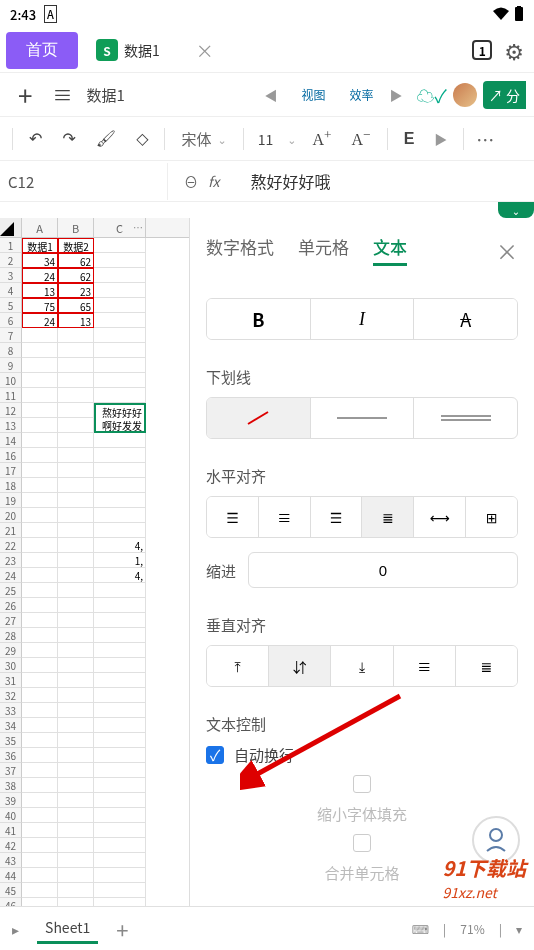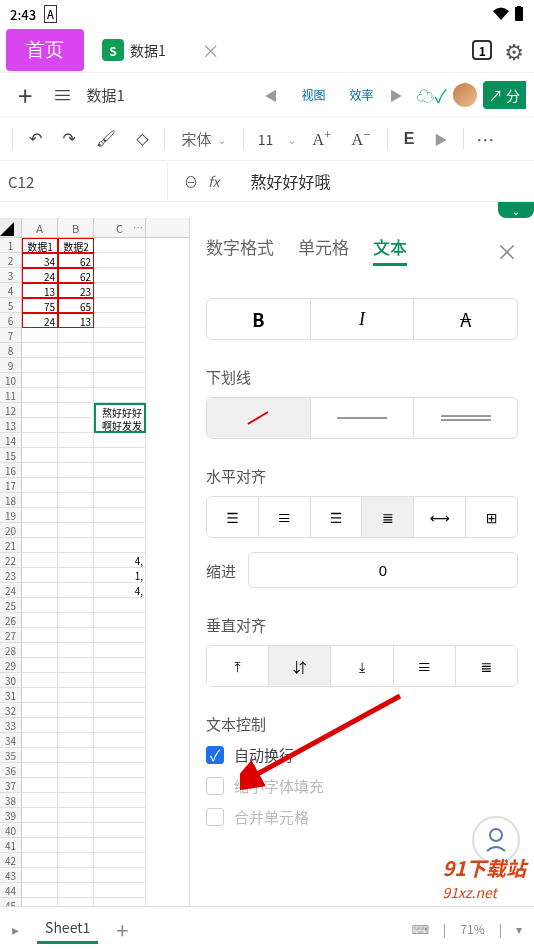--- a/index.html
+++ b/index.html
@@ -2,21 +2,21 @@
 <html><head>
 <meta charset="utf-8">
 <style>
 * { box-sizing: border-box; margin: 0; padding: 0; }
 body { width: 534px; height: 950px; font-family: -apple-system, "Noto Sans CJK SC", sans-serif; background: #fff; overflow: hidden; position: relative; font-size: 14px; }
 
 .statusbar { height: 28px; display: flex; align-items: center; padding: 0 10px; font-size: 13px; font-weight: 500; }
 .statusbar .right { margin-left: auto; display: flex; gap: 4px; align-items: center; }
 
 .topnav { height: 44px; display: flex; align-items: center; padding: 0 6px; gap: 8px; }
-.home-btn { background: #d946ef; color: #fff; font-size: 19px; padding: 8px 20px; border-radius: 4px; border: none; }
+.home-btn { background: #8b5cf6; color: #fff; font-size: 16px; padding: 8px 20px; border-radius: 4px; border: none; }
 .doctab { display: flex; align-items: center; gap: 6px; padding: 6px 10px; color: #333; flex: 0 0 auto; }
 .doctab .sicon { width: 22px; height: 22px; background: #0f9d58; color: #fff; border-radius: 4px; display: inline-flex; align-items: center; justify-content: center; font-size: 12px; font-weight: bold; }
 .doctab .close { margin-left: 30px; color: #999; font-size: 18px; }
 .sq { width: 20px; height: 20px; border: 2px solid #333; border-radius: 4px; margin-left: auto; display: inline-flex; align-items: center; justify-content: center; font-size: 12px; font-weight: bold; }
 .gear { font-size: 22px; color: #555; padding: 4px; }
 
 .doctoolbar { height: 44px; display: flex; align-items: center; padding: 0 8px; border-top: 1px solid #eee; }
 .plus { font-size: 26px; color: #444; padding: 0 10px; }
 .menu3 { font-size: 20px; padding: 0 10px; color: #444; }
 .docname { flex: 1; color: #444; font-size: 15px; padding-left: 4px; }
@@ -63,21 +63,21 @@
 .btnrow { display: flex; border: 1px solid #ddd; border-radius: 6px; overflow: hidden; }
 .seg { flex: 1; height: 40px; display: flex; align-items: center; justify-content: center; border-right: 1px solid #ddd; background: #fff; }
 .seg:last-child { border-right: none; }
 .seg.on { background: #f0f0f0; }
 .ulbox { flex: 1; height: 40px; display: flex; align-items: center; justify-content: center; border-right: 1px solid #ddd; }
 .ulbox:last-child { border-right: none; }
 .indentrow { display:flex; align-items:center; gap: 12px; }
 .indentrow input { flex: 1; text-align: center; border: 1px solid #ddd; border-radius: 6px; height: 36px; font-size: 15px; }
 
 .checkrow { display: flex; align-items: center; gap: 10px; margin-top: 10px; font-size: 15px; color: #444; }
-.checkrow.dis { color: #bbb; }
+.checkrow.dis { color: #bbb; flex-direction: column; }
 .chk { width: 18px; height: 18px; border: 1px solid #ccc; border-radius: 3px; display: inline-flex; align-items: center; justify-content: center; }
 .chk.on { background: #1a73e8; border-color: #1a73e8; color: #fff; }
 
 .arrow-annot { position: absolute; pointer-events: none; }
 
 .botbar { position: absolute; bottom: 0; left: 0; right: 0; height: 44px; border-top: 1px solid #e0e0e0; display: flex; align-items: center; padding: 0 12px; background: #fff; gap: 18px; }
 .sheettab { font-size: 14px; color: #444; border-bottom: 3px solid #0a8f5a; padding: 4px 8px; }
 .botright { margin-left: auto; display: flex; gap: 14px; align-items: center; color: #888; font-size: 12px; }
 
 .watermark { position: absolute; right: 8px; bottom: 48px; font-size: 20px; font-style: italic; color: #d84315; text-shadow: 1px 1px 2px rgba(255,255,255,0.6); }
@@ -251,26 +251,20 @@
           <div class="cell"></div>
           <div class="cell C" style="border-left: 2px solid rgb(10, 143, 90); border-right: 2px solid rgb(10, 143, 90); border-bottom: 2px solid rgb(10, 143, 90);">啊好发发</div>
         </div>
         <div class="gridrow">
           <div class="rowh">14</div>
           <div class="cell"></div>
           <div class="cell"></div>
           <div class="cell C"></div>
         </div>
         <div class="gridrow">
-          <div class="rowh">15</div>
-          <div class="cell"></div>
-          <div class="cell"></div>
-          <div class="cell C"></div>
-        </div>
-        <div class="gridrow">
           <div class="rowh">16</div>
           <div class="cell"></div>
           <div class="cell"></div>
           <div class="cell C"></div>
         </div>
         <div class="gridrow">
           <div class="rowh">17</div>
           <div class="cell"></div>
           <div class="cell"></div>
           <div class="cell C"></div>

